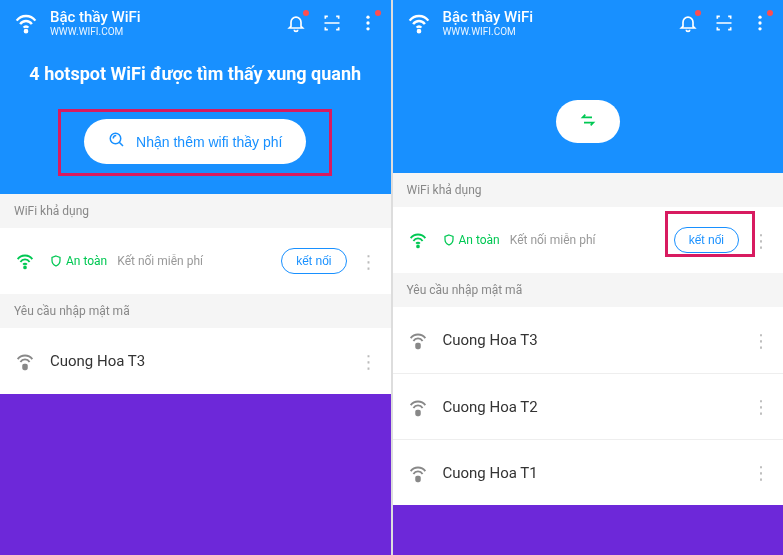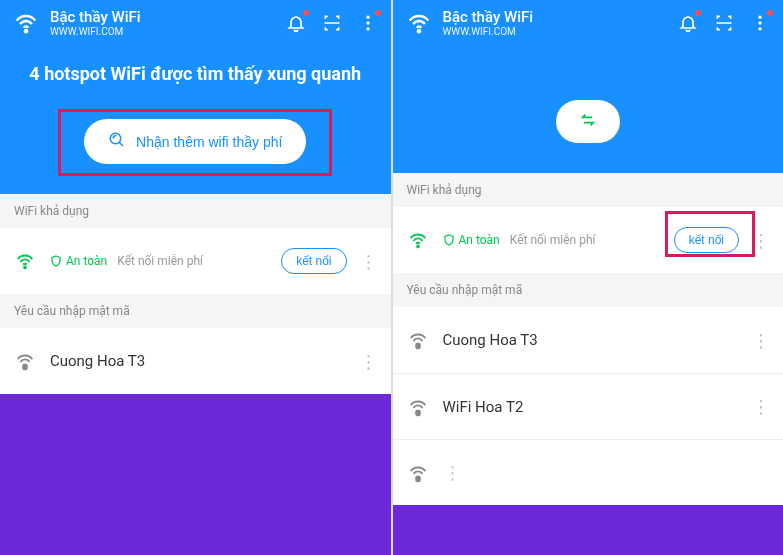--- a/index.html
+++ b/index.html
@@ -225,28 +225,31 @@
         <div class="more">⋮</div>
       </div>
       <div class="wifi-row">
         <div class="wifi-icon">
           <svg width="22" height="22" viewBox="0 0 24 24" fill="none" stroke="currentColor" stroke-width="2">
               <path d="M4 10a10 10 0 0116 0M7 13a6 6 0 0110 0"></path>
               <rect x="10" y="16" width="4" height="5" rx="1" fill="currentColor"></rect>
             </svg>
         </div>
         <div class="wifi-info">
-            <span class="wifi-name">WiFi Hoa T2</span>
-          </div>
-        <div class="more">⋮</div>
-      </div>
-      <div class="wifi-row">
-        <div class="wifi-icon">
-          <svg width="22" height="22" viewBox="0 0 24 24" fill="none" stroke="currentColor" stroke-width="2">
-              <path d="M4 10a10 10 0 0116 0M7 13a6 6 0 0110 0"></path>
-              <rect x="10" y="16" width="4" height="5" rx="1" fill="currentColor"></rect>
-            </svg>
-        </div>
+            <span class="wifi-name">Cuong Hoa T2</span>
+          </div>
+        <div class="more">⋮</div>
+      </div>
+      <div class="wifi-row">
+        <div class="wifi-icon">
+          <svg width="22" height="22" viewBox="0 0 24 24" fill="none" stroke="currentColor" stroke-width="2">
+              <path d="M4 10a10 10 0 0116 0M7 13a6 6 0 0110 0"></path>
+              <rect x="10" y="16" width="4" height="5" rx="1" fill="currentColor"></rect>
+            </svg>
+        </div>
+        <div class="wifi-info">
+            <span class="wifi-name">Cuong Hoa T1</span>
+          </div>
         <div class="more">⋮</div>
       </div>
     </div>
   </div>
 </div>
 
 </body></html>

